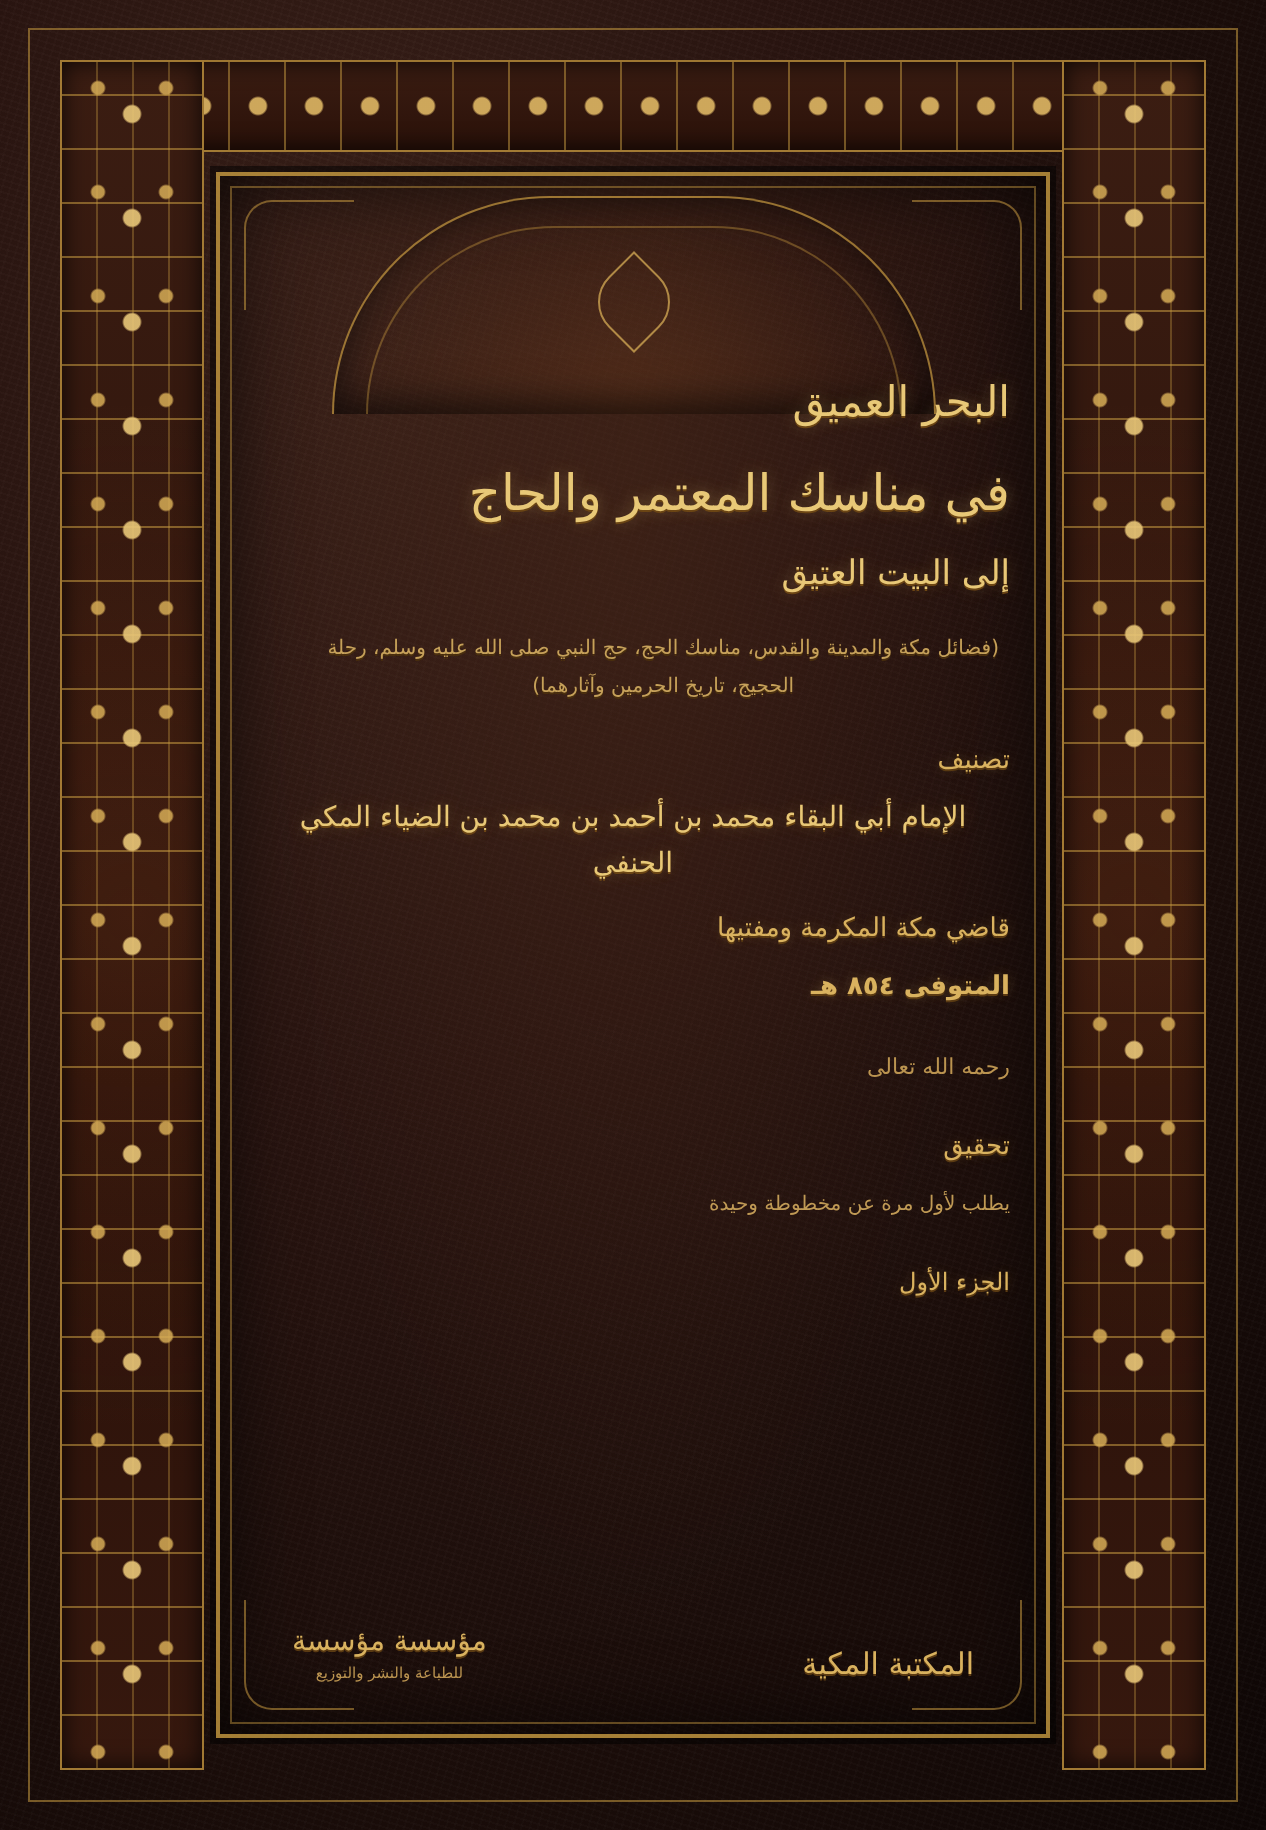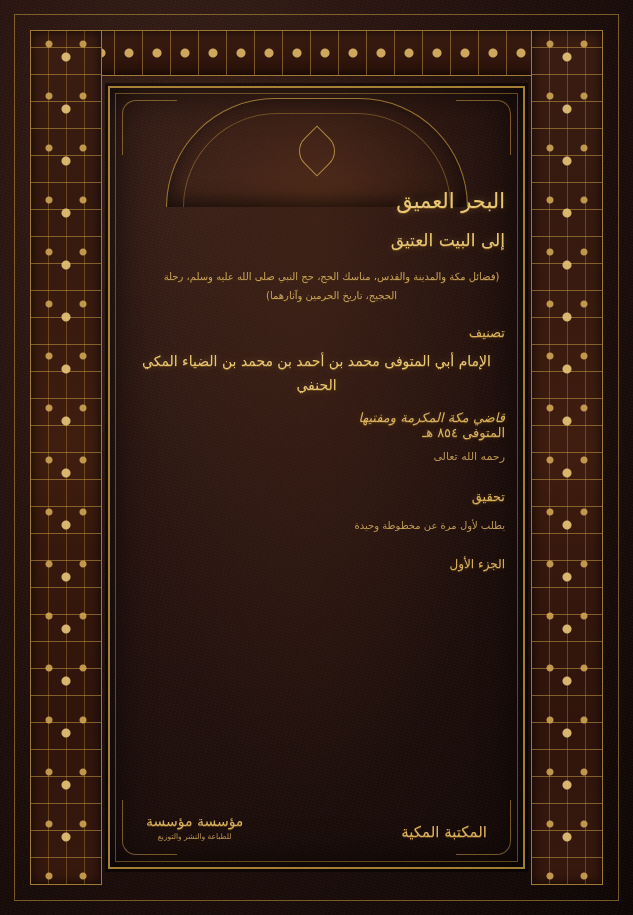--- a/index.html
+++ b/index.html
@@ -128,23 +128,23 @@
   }
   .t1{font-size:21px;line-height:1.5;margin-top:2px;letter-spacing:1px;}
   .t2{font-size:25px;line-height:1.5;margin-top:10px;letter-spacing:1px;}
   .t3{font-size:17px;line-height:1.5;margin-top:10px;}
   .sub{
     font-size:10px;line-height:1.9;margin-top:14px;width:92%;
     color:#c6a15a;text-shadow:0 1px 0 #4a2f0e;
   }
   .lbl{font-size:13px;margin-top:20px;}
   .author{font-size:14px;line-height:1.7;margin-top:10px;}
-  .role{font-size:13px;margin-top:12px;font-style:italic;}
-  .death{font-size:13px;margin-top:0;}
-  .pray{font-size:11px;margin-top:10px;color:#bb9450;}
+  .role{font-size:13px;margin-top:12px;}
+  .death{font-size:13px;margin-top:14px;font-weight:bold;}
+  .pray{font-size:11px;margin-top:26px;color:#bb9450;}
   .lbl2{font-size:13px;margin-top:26px;}
   .editor{font-size:14px;margin-top:12px;}
   .editor-desc{font-size:9px;line-height:1.9;margin-top:10px;width:90%;color:#c29c56;}
   .note{font-size:10px;margin-top:16px;color:#c09a55;}
   .vol{font-size:12px;margin-top:26px;margin-left:44px;}
 
   .bottom-row{
     position:absolute;left:18px;right:18px;bottom:12px;
     display:flex;justify-content:space-between;align-items:flex-end;direction:rtl;
   }
@@ -177,25 +177,26 @@
     <div class="arch">
       <div class="arch-leaf"></div>
     </div>
     <div class="corner tl"></div>
     <div class="corner tr"></div>
     <div class="corner bl"></div>
     <div class="corner br"></div>
 
     <div class="text-col">
       <div class="t1 gold-bright">البحر العميق</div>
+      <div class="t2 gold-bright">في مناسك المعتمر والحاج</div>
       <div class="t3 gold-bright">إلى البيت العتيق</div>
       <div class="sub">(فضائل مكة والمدينة والقدس، مناسك الحج، حج النبي صلى الله عليه وسلم، رحلة الحجيج، تاريخ الحرمين وآثارهما)</div>
 
       <div class="lbl gold">تصنيف</div>
-      <div class="author gold-bright">الإمام أبي المتوفى محمد بن أحمد بن محمد بن الضياء المكي الحنفي</div>
+      <div class="author gold-bright">الإمام أبي البقاء محمد بن أحمد بن محمد بن الضياء المكي الحنفي</div>
       <div class="role gold">قاضي مكة المكرمة ومفتيها</div>
       <div class="death gold">المتوفى ٨٥٤ هـ</div>
       <div class="pray">رحمه الله تعالى</div>
 
       <div class="lbl2 gold">تحقيق</div>
       <div class="note">يطلب لأول مرة عن مخطوطة وحيدة</div>
       <div class="vol gold">الجزء الأول</div>
 
       <div class="bottom-row">
         <div class="pub">المكتبة المكية</div>

